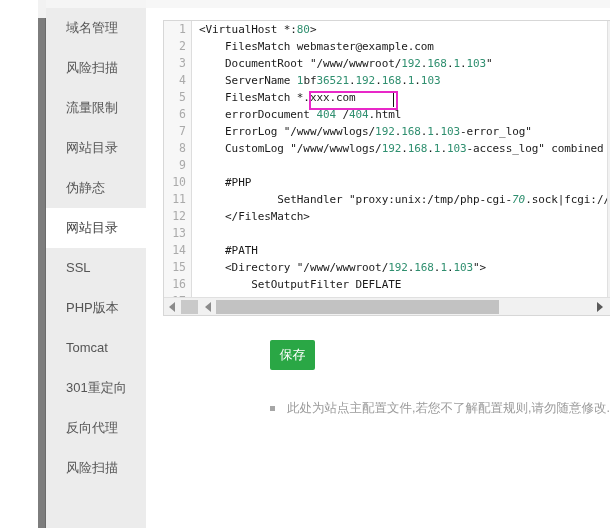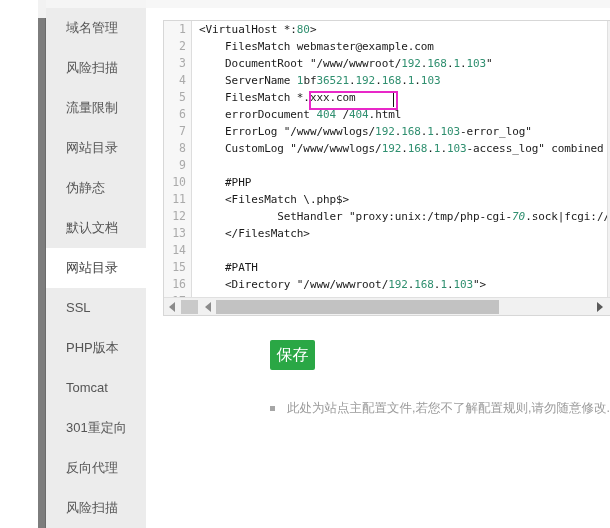--- a/index.html
+++ b/index.html
@@ -252,21 +252,21 @@
   
   .save-btn {
     position: absolute;
     left: 124px; top: 340px;
     width: 45px; height: 30px;
     background: #2aa745;
     color: #ffffff;
     border: none;
     border-radius: 2px;
     font-family: "Liberation Sans", sans-serif;
-    font-size: 16px;
+    font-size: 13px;
     cursor: pointer;
     padding: 0;
   }
 
   
   .hint-row {
     position: absolute;
     left: 124px; top: 400px;
     width: 420px;
     display: flex;
@@ -310,21 +310,20 @@
   </div>
 
   <nav class="sidebar">
     <div class="sidebar-top-strip"></div>
     <div class="sidebar-list" id="sidebar-list">
         <div class="sidebar-item"><span>域名管理</span></div>
         <div class="sidebar-item"><span>风险扫描</span></div>
         <div class="sidebar-item"><span>流量限制</span></div>
         <div class="sidebar-item"><span>网站目录</span></div>
         <div class="sidebar-item"><span>伪静态</span></div>
-        <div class="sidebar-item"><span>默认文档</span></div>
         <div class="sidebar-item active"><span>网站目录</span></div>
         <div class="sidebar-item"><span>SSL</span></div>
         <div class="sidebar-item"><span>PHP版本</span></div>
         <div class="sidebar-item"><span>Tomcat</span></div>
         <div class="sidebar-item"><span>301重定向</span></div>
         <div class="sidebar-item"><span>反向代理</span></div>
         <div class="sidebar-item"><span>风险扫描</span></div>
       </div>
   </nav>
 
@@ -356,21 +355,20 @@
           <div class="code-line">&lt;VirtualHost *:<span class="num" style="color: rgb(47, 143, 111);">80</span>&gt;</div>
             <div class="code-line">    FilesMatch webmaster@example.com</div>
             <div class="code-line">    DocumentRoot "/www/wwwroot/<span class="num" style="color: rgb(47, 143, 111);">192</span>.<span class="num" style="color: rgb(47, 143, 111);">168</span>.<span class="num" style="color: rgb(47, 143, 111);">1</span>.<span class="num" style="color: rgb(47, 143, 111);">103</span>"</div>
             <div class="code-line">    ServerName <span class="num" style="color: rgb(47, 143, 111);">1</span>bf<span class="num" style="color: rgb(47, 143, 111);">36521</span>.<span class="num" style="color: rgb(47, 143, 111);">192</span>.<span class="num" style="color: rgb(47, 143, 111);">168</span>.<span class="num" style="color: rgb(47, 143, 111);">1</span>.<span class="num" style="color: rgb(47, 143, 111);">103</span></div>
             <div class="code-line">    FilesMatch *.xxx.com</div>
             <div class="code-line">    errorDocument <span class="num" style="color: rgb(47, 143, 111);">404</span> /<span class="num" style="color: rgb(47, 143, 111);">404</span>.html</div>
             <div class="code-line">    ErrorLog "/www/wwwlogs/<span class="num" style="color: rgb(47, 143, 111);">192</span>.<span class="num" style="color: rgb(47, 143, 111);">168</span>.<span class="num" style="color: rgb(47, 143, 111);">1</span>.<span class="num" style="color: rgb(47, 143, 111);">103</span>-error_log"</div>
             <div class="code-line">    CustomLog "/www/wwwlogs/<span class="num" style="color: rgb(47, 143, 111);">192</span>.<span class="num" style="color: rgb(47, 143, 111);">168</span>.<span class="num" style="color: rgb(47, 143, 111);">1</span>.<span class="num" style="color: rgb(47, 143, 111);">103</span>-access_log" combined</div>
             <div class="code-line"></div>
             <div class="code-line">    #PHP</div>
-            <div class="code-line">    &lt;FilesMatch \.php$&gt;</div>
             <div class="code-line">            SetHandler "proxy:unix:/tmp/php-cgi-<span class="num" style="color: rgb(47, 143, 111); font-style: italic;">70</span>.sock|fcgi://localhost"</div>
             <div class="code-line">    &lt;/FilesMatch&gt;</div>
             <div class="code-line"></div>
             <div class="code-line">    #PATH</div>
             <div class="code-line">    &lt;Directory "/www/wwwroot/<span class="num" style="color: rgb(47, 143, 111);">192</span>.<span class="num" style="color: rgb(47, 143, 111);">168</span>.<span class="num" style="color: rgb(47, 143, 111);">1</span>.<span class="num" style="color: rgb(47, 143, 111);">103</span>"&gt;</div>
             <div class="code-line">        SetOutputFilter DEFLATE</div>
             <div class="highlight-box"></div>
           <div class="caret"></div>
         </div>
       </div>

